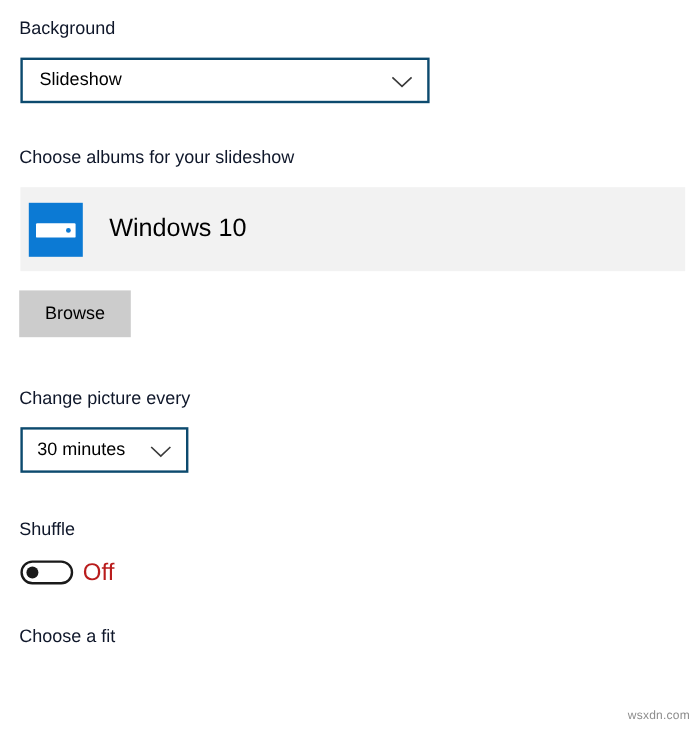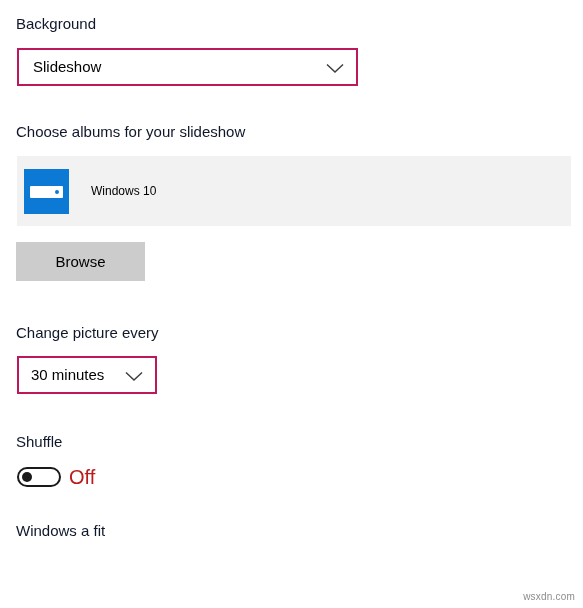--- a/index.html
+++ b/index.html
@@ -33,21 +33,21 @@
     line-height: 20px;
     color: #0f172a;
     white-space: nowrap;
   }
 
   
   .combo {
     position: absolute;
     box-sizing: border-box;
     background: #ffffff;
-    border: 2px solid #be185d;
+    border: 2px solid #0c4a6e;
     display: flex;
     align-items: center;
     cursor: default;
   }
   .combo .combo-value {
     font-size: 15px;
     line-height: 18px;
     color: #000000;
     white-space: nowrap;
   }
@@ -134,32 +134,32 @@
     position: absolute;
     right: 4px;
     top: 4px;
     width: 4px;
     height: 4px;
     background: #0c7ad4;
     border-radius: 50%;
   }
   .album-name {
     margin-left: 22px;
-    font-size: 12px;
+    font-size: 21px;
     line-height: 18px;
     color: #000000;
     white-space: nowrap;
   }
 
   
   #browse-button {
     position: absolute;
     left: 16px;
     top: 242px;
-    width: 129px;
+    width: 93px;
     height: 39px;
     background: #cccccc;
     border: none;
     padding: 11px;
     font-family: inherit;
     font-size: 15px;
     line-height: 18px;
     color: #000000;
     cursor: default;
     display: flex;
@@ -260,18 +260,18 @@
   </div>
 
   <div class="section-label" id="label-shuffle">Shuffle</div>
 
   <div id="shuffle-toggle">
     <span class="knob"></span>
   </div>
 
   <div id="shuffle-state">Off</div>
 
-  <div class="section-label" id="label-choose-fit">Windows a fit</div>
+  <div class="section-label" id="label-choose-fit">Choose a fit</div>
 
 
   <div id="watermark">wsxdn.com</div>
 
 </div>
 
 </body></html>

